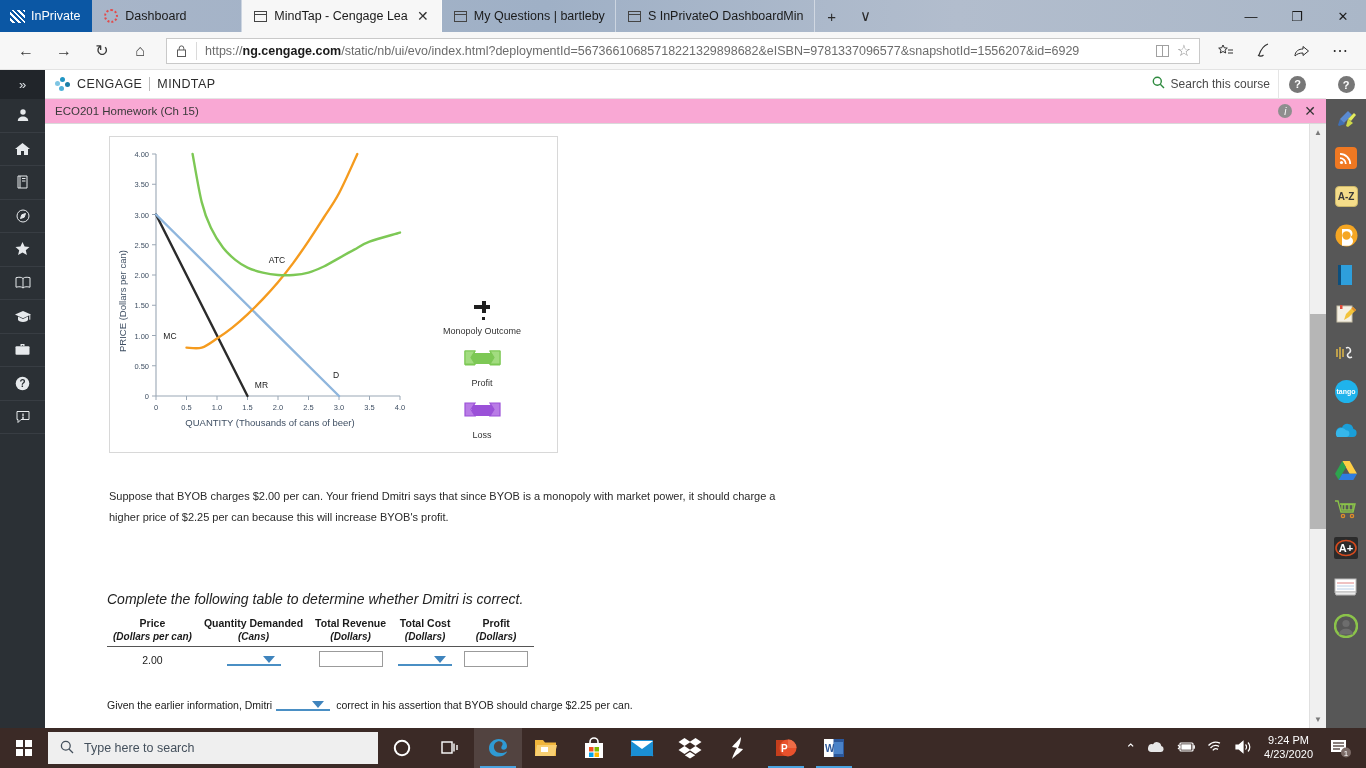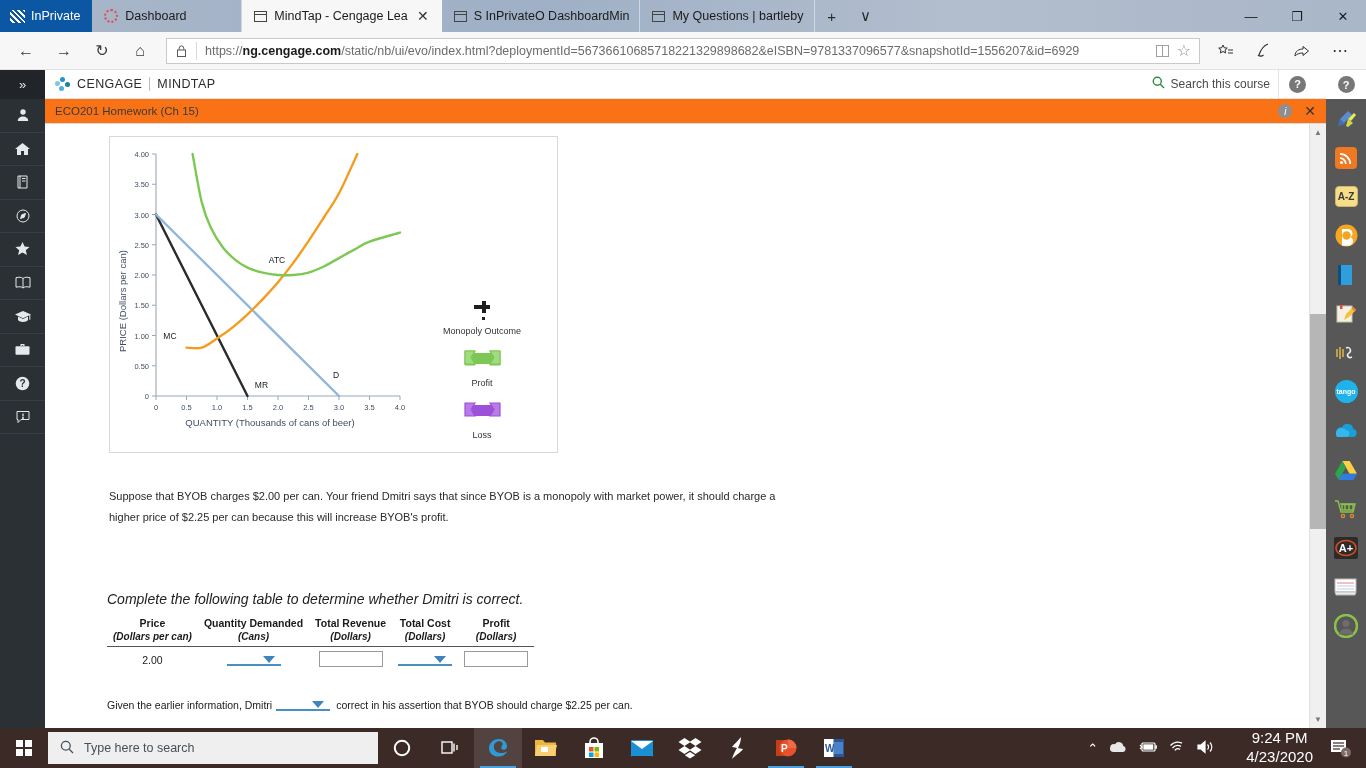--- a/index.html
+++ b/index.html
@@ -122,21 +122,21 @@
   }
   .magnifier { color:#2d8a3e; font-size:13px; }
   .help-circle {
     width:17px; height:17px; border-radius:50%; background:#777; color:#fff;
     display:flex; align-items:center; justify-content:center; font-size:11px; font-weight:bold;
     border-left:0;
   }
   #helpwrap { width:38px; height:29px; display:flex; align-items:center; justify-content:center; border-left:1px solid #e5e5e5;}
 
   #assignbar {
-    height: 25px; background:#f97316; border-bottom:1px solid #d9d9d9;
+    height: 25px; background:#f9a8d4; border-bottom:1px solid #d9d9d9;
     display:flex; align-items:center; padding: 0 10px; font-size:11.5px; color:#3a3a3a;
   }
   #assignbar .right { margin-left:auto; display:flex; align-items:center; gap:12px; }
   .info-circle {
     width:14px; height:14px; border-radius:50%; background:#8e8e8e; color:#fff;
     display:flex; align-items:center; justify-content:center; font-size:10px; font-style:italic;
   }
   .x-close { color:#333; font-size:14px; }
 
   #scrollhost { flex:1; display:flex; overflow:hidden; }
@@ -211,21 +211,21 @@
   #tbsearch {
     width: 330px; height: 32px; background:#efefef; display:flex; align-items:center; gap:10px;
     padding: 0 12px; font-size: 12.5px; color:#44505c;
   }
   .tbicon { width:48px; height:40px; display:flex; align-items:center; justify-content:center; position:relative; }
   .tbicon.active-underline::after {
     content:""; position:absolute; bottom:0; left:6px; right:6px; height:2.5px; background:#4aa3e0;
   }
   .tbicon.hl { background: rgba(255,255,255,.12); }
   #tray { margin-left:auto; display:flex; align-items:center; gap:11px; padding-right:8px; color:#fff; font-size:13px; }
-  #clock { font-size:15px; line-height:1.25; text-align:center; color:#fff;margin-left:20px; }
+  #clock { font-size:11px; line-height:1.25; text-align:center; color:#fff; }
   #notif { width:34px; height:40px; display:flex; align-items:center; justify-content:center; position:relative; }
 </style>
 </head>
 <body>
 
 <div id="window">
 
   <div id="tabstrip">
     <div class="inprivate-badge">
       <span class="inprivate-glyph"></span>
@@ -238,26 +238,26 @@
     </div>
 
     <div class="tab active">
       <span class="tab-fav-page"></span>
       <span class="tab-title">MindTap - Cengage Lea</span>
       <span class="tab-close">✕</span>
     </div>
 
     <div class="tab">
       <span class="tab-fav-page"></span>
-      <span class="tab-title">S InPrivateO DashboardMin</span>
+      <span class="tab-title">My Questions | bartleby</span>
     </div>
 
     <div class="tab">
       <span class="tab-fav-page"></span>
-      <span class="tab-title">My Questions | bartleby</span>
+      <span class="tab-title">S InPrivateO DashboardMin</span>
     </div>
 
     <div class="tabstrip-btn">+</div>
     <div class="tabstrip-btn">∨</div>
 
     <div class="wincontrols">
       <div>—</div>
       <div>❐</div>
       <div>✕</div>
     </div>

